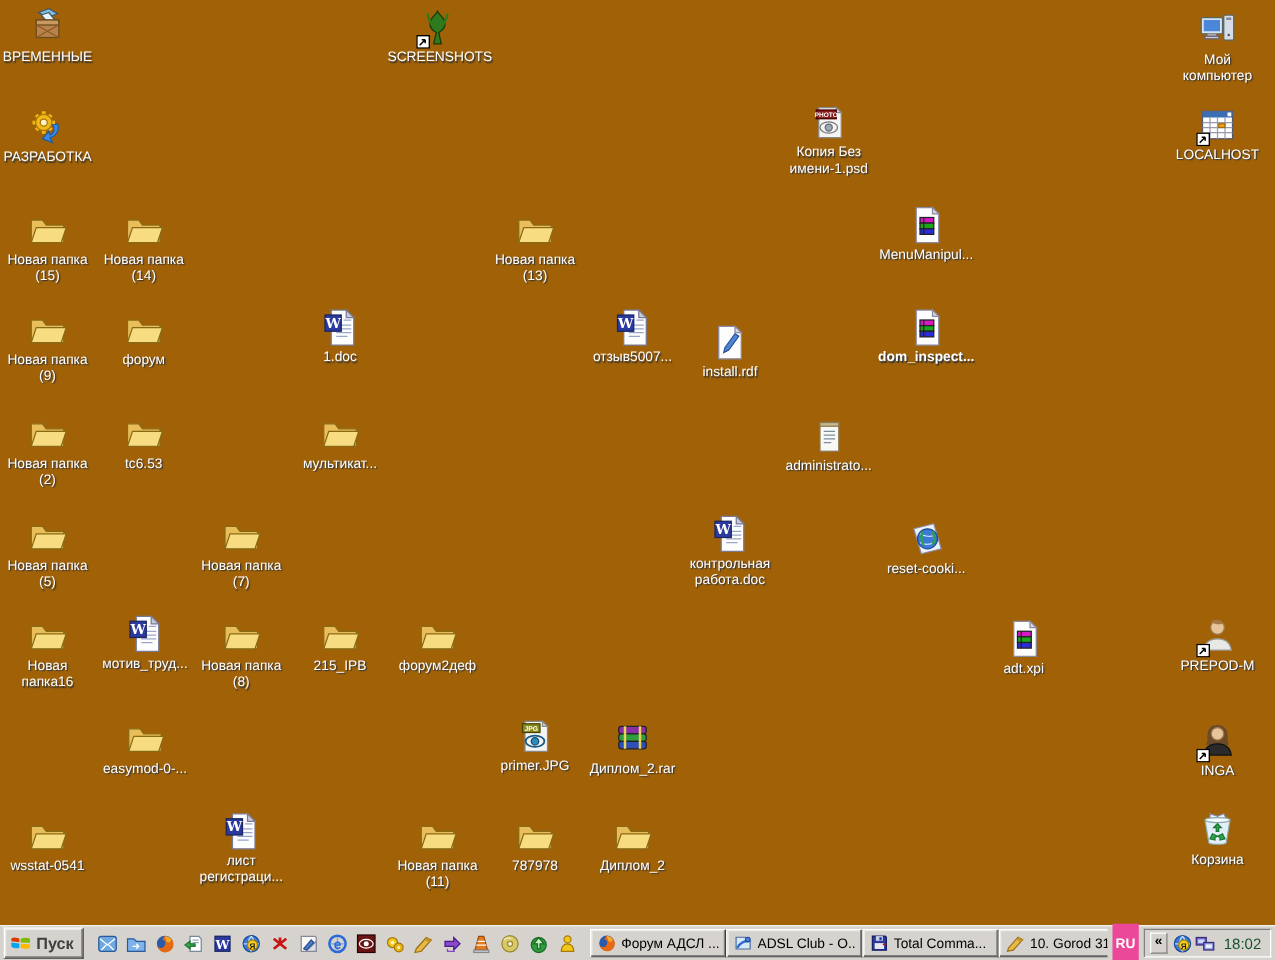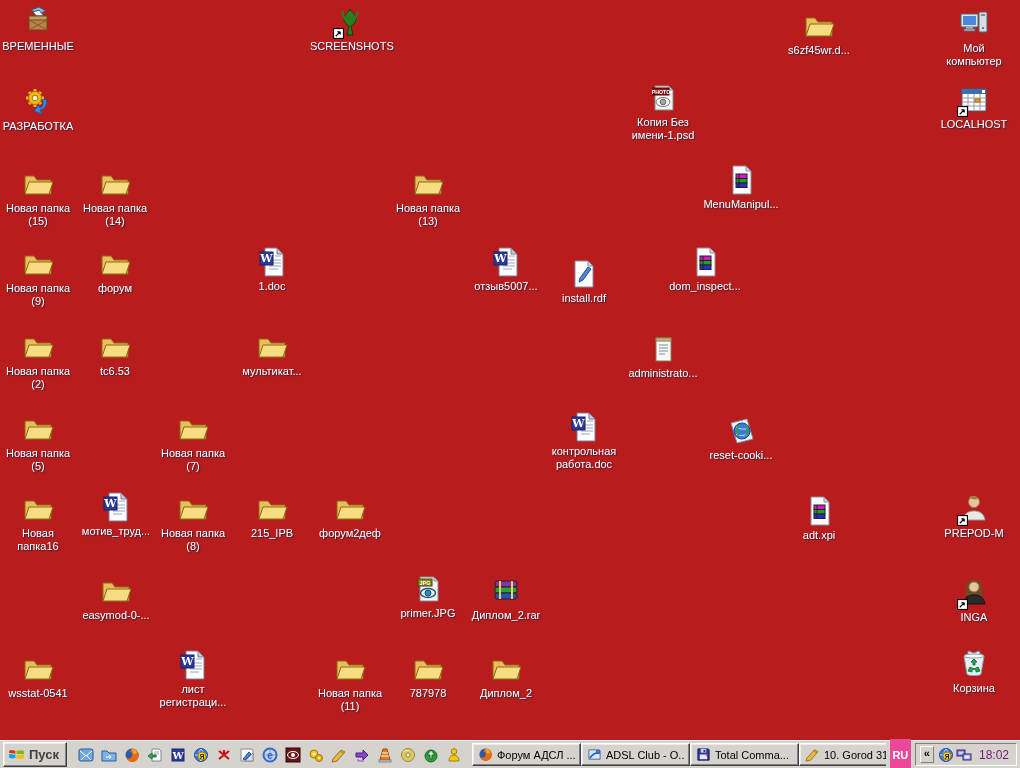--- a/index.html
+++ b/index.html
@@ -2,21 +2,21 @@
 <html><head>
 <meta charset="utf-8">
 <style>
   html,body{margin:0;padding:0;}
   body{
     width:1020px;height:768px;overflow:hidden;position:relative;
     font-family:"Liberation Sans","DejaVu Sans",sans-serif;
     -webkit-font-smoothing:none;
   }
   
-  .desktop{position:absolute;left:0;top:0;width:1020px;height:740px;background:#b91c1c;}
+  .desktop{position:absolute;left:0;top:0;width:1020px;height:740px;background:#a16207;}
   .desktop-icon{position:absolute;width:80px;text-align:center;cursor:default;}
   .icon-box{width:32px;height:32px;margin:0 auto;position:relative;}
   .icon-box svg{width:32px;height:32px;display:block;}
   .shortcut-overlay{position:absolute;left:-1px;bottom:-1px;width:11px;height:11px;}
   .shortcut-overlay svg{width:11px;height:11px;display:block;}
   .icon-label{
     margin-top:2px;font-size:11px;line-height:13px;color:#fff;
     white-space:pre-line;text-shadow:1px 1px 1px rgba(20,40,70,.85);
   }
   
@@ -50,21 +50,21 @@
   }
   .tray{
     height:23px;box-sizing:border-box;display:flex;align-items:center;gap:4px;padding:0 7px 0 4px;
     border:1px solid;border-color:#808080 #FFFFFF #FFFFFF #808080;background:#D6D3CE;flex:0 0 auto;
   }
   .tray-chevron{
     font-size:11px;font-weight:bold;line-height:13px;height:15px;padding:0 3px;
     border:1px solid;border-color:#FFFFFF #808080 #808080 #FFFFFF;background:#D6D3CE;
   }
   .tray-icon svg{width:16px;height:16px;display:block;}
-  .tray-clock{font-size:12px;color:#701a75;margin-left:3px;}
+  .tray-clock{font-size:12px;color:#14532d;margin-left:3px;}
 </style>
 </head>
 <body>
 
 <div class="desktop" id="desktop">
     <div class="desktop-icon" style="left: -2px; top: 6px;">
       <div class="icon-box">
         <svg viewBox="0 0 32 32" xmlns="http://www.w3.org/2000/svg">
           <path d="M9 4l8-3 7 4-8 3z" fill="#7EC0E8" stroke="#456"></path>
           <path d="M11 6l6-2 5 6-6 2z" fill="#E8F4FC" stroke="#456"></path>
@@ -82,29 +82,20 @@
           <path d="M8 5c1 5 3 9 6 11M24 5c-1 5-3 9-6 11" stroke="#2F7A1F" fill="none" stroke-width="2"></path>
         </svg>
         <span class="shortcut-overlay">
           <svg viewBox="0 0 10 10" xmlns="http://www.w3.org/2000/svg">
             <rect x="0.5" y="0.5" width="9" height="9" fill="#fff" stroke="#000"></rect>
             <path d="M2.5 7.5L6.5 3.5M6.5 3.5H4M6.5 3.5V6" stroke="#000" stroke-width="1.1" fill="none"></path>
           </svg>
         </span>
       </div>
       <div class="icon-label">SCREENSHOTS</div>
-    </div>
-    <div class="desktop-icon" style="left: 779px; top: 10px;">
-      <div class="icon-box">
-        <svg viewBox="0 0 32 32" xmlns="http://www.w3.org/2000/svg">
-          <path d="M3 8h9l3 4h14v14H3z" fill="#E9BE5A" stroke="#8A6914"></path>
-          <path d="M3 26l4-12h24l-4 12z" fill="#F7DC82" stroke="#8A6914"></path>
-        </svg>
-      </div>
-      <div class="icon-label">s6zf45wr.d...</div>
     </div>
     <div class="desktop-icon" style="left: 934px; top: 8px;">
       <div class="icon-box">
         <svg viewBox="0 0 32 32" xmlns="http://www.w3.org/2000/svg">
           <rect x="3" y="6" width="17" height="13" rx="1" fill="#D8E4F0" stroke="#566"></rect>
           <rect x="5" y="8" width="13" height="9" fill="#4C86D8"></rect>
           <rect x="8" y="19" width="7" height="2" fill="#AAB"></rect>
           <rect x="6" y="21" width="11" height="2" fill="#CCD" stroke="#667"></rect>
           <rect x="21" y="4" width="8" height="20" rx="1" fill="#D8DCE8" stroke="#566"></rect>
           <rect x="23" y="6" width="4" height="2" fill="#889"></rect>
@@ -254,21 +245,21 @@
     <div class="desktop-icon" style="left: 544px; top: 258px;">
       <div class="icon-box">
         <svg viewBox="0 0 32 32" xmlns="http://www.w3.org/2000/svg">
           <path d="M7 3h13l5 5v21H7z" fill="#FDFDFD" stroke="#8A8AA0"></path>
           <path d="M20 3l5 5h-5z" fill="#D8D8E8" stroke="#8A8AA0"></path>
           <path d="M12 20L20 9l3 2-8 11-4 2z" fill="#4C86D8" stroke="#2A4F92"></path>
         </svg>
       </div>
       <div class="icon-label">install.rdf</div>
     </div>
-    <div class="desktop-icon" style="left: 665px; top: 246px;">
+    <div class="desktop-icon" style="left: 701px; top: 246px; font-weight: bold;">
       <div class="icon-box">
         <svg viewBox="0 0 32 32" xmlns="http://www.w3.org/2000/svg">
           <path d="M8 2h13l5 5v23H8z" fill="#FDFDFD" stroke="#8A8AA0"></path>
           <path d="M21 2l5 5h-5z" fill="#D8D8E8" stroke="#8A8AA0"></path>
           <rect x="11" y="10" width="11" height="4.5" fill="#D619C4" stroke="#222"></rect>
           <rect x="11" y="14.5" width="11" height="4.5" fill="#1BA51B" stroke="#222"></rect>
           <rect x="11" y="19" width="11" height="4.5" fill="#2B2BD6" stroke="#222"></rect>
           <path d="M14 10v13.5" stroke="#222"></path>
         </svg>
       </div>

